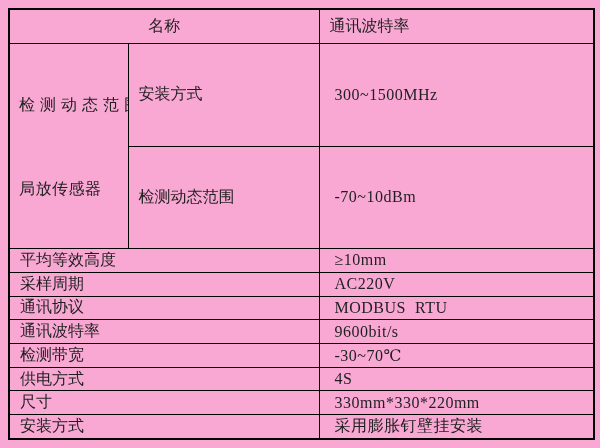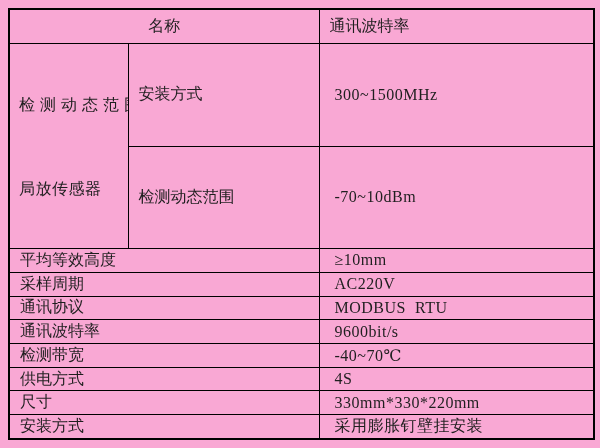--- a/index.html
+++ b/index.html
@@ -104,21 +104,21 @@
       <tr>
         <td colspan="2">通讯协议</td>
         <td class="value-cell">MODBUS  RTU</td>
       </tr>
       <tr>
         <td colspan="2">通讯波特率</td>
         <td class="value-cell">9600bit/s</td>
       </tr>
       <tr>
         <td colspan="2">检测带宽</td>
-        <td class="value-cell">-40~70℃</td>
+        <td class="value-cell">-30~70℃</td>
       </tr>
       <tr>
         <td colspan="2">供电方式</td>
         <td class="value-cell">4S</td>
       </tr>
       <tr>
         <td colspan="2">尺寸</td>
         <td class="value-cell">330mm*330*220mm</td>
       </tr>
       <tr>

